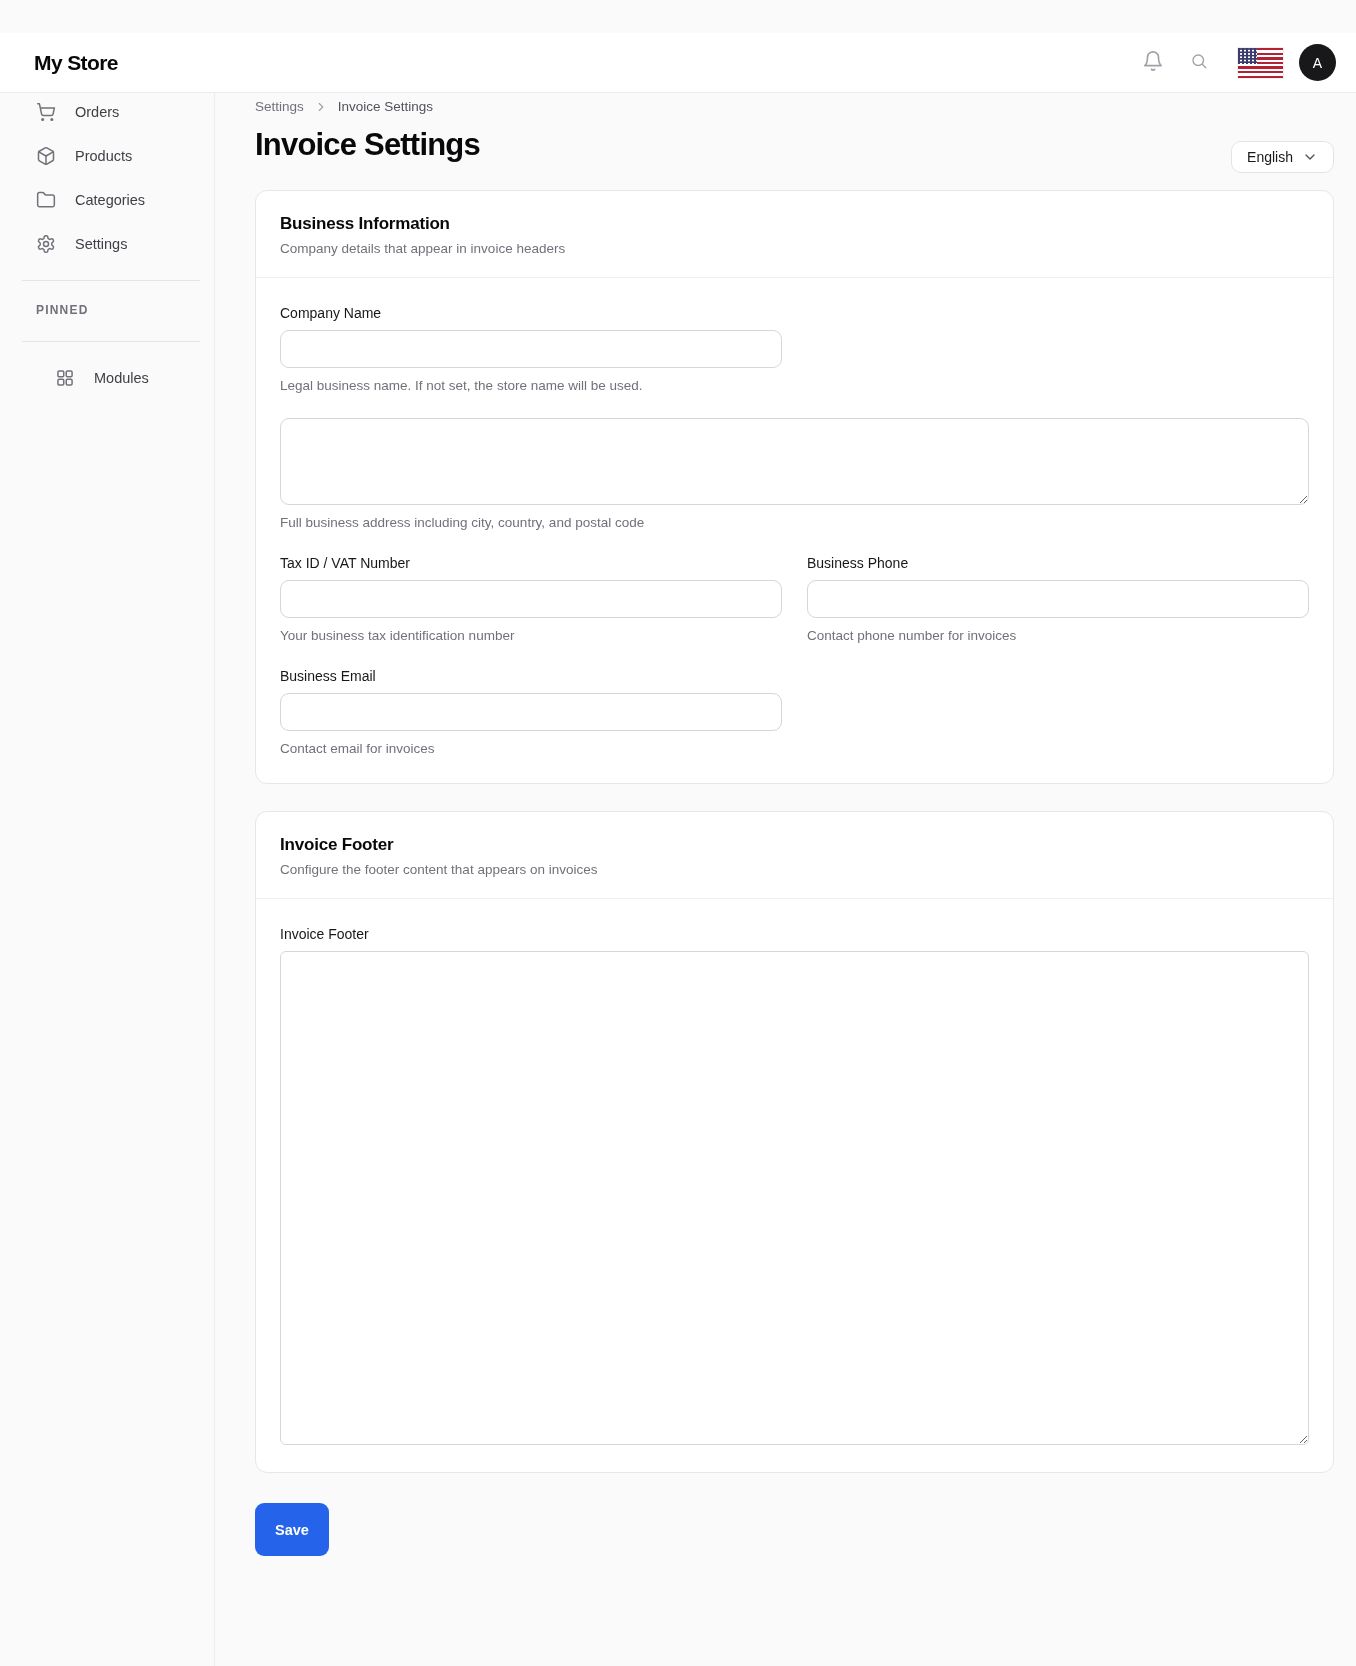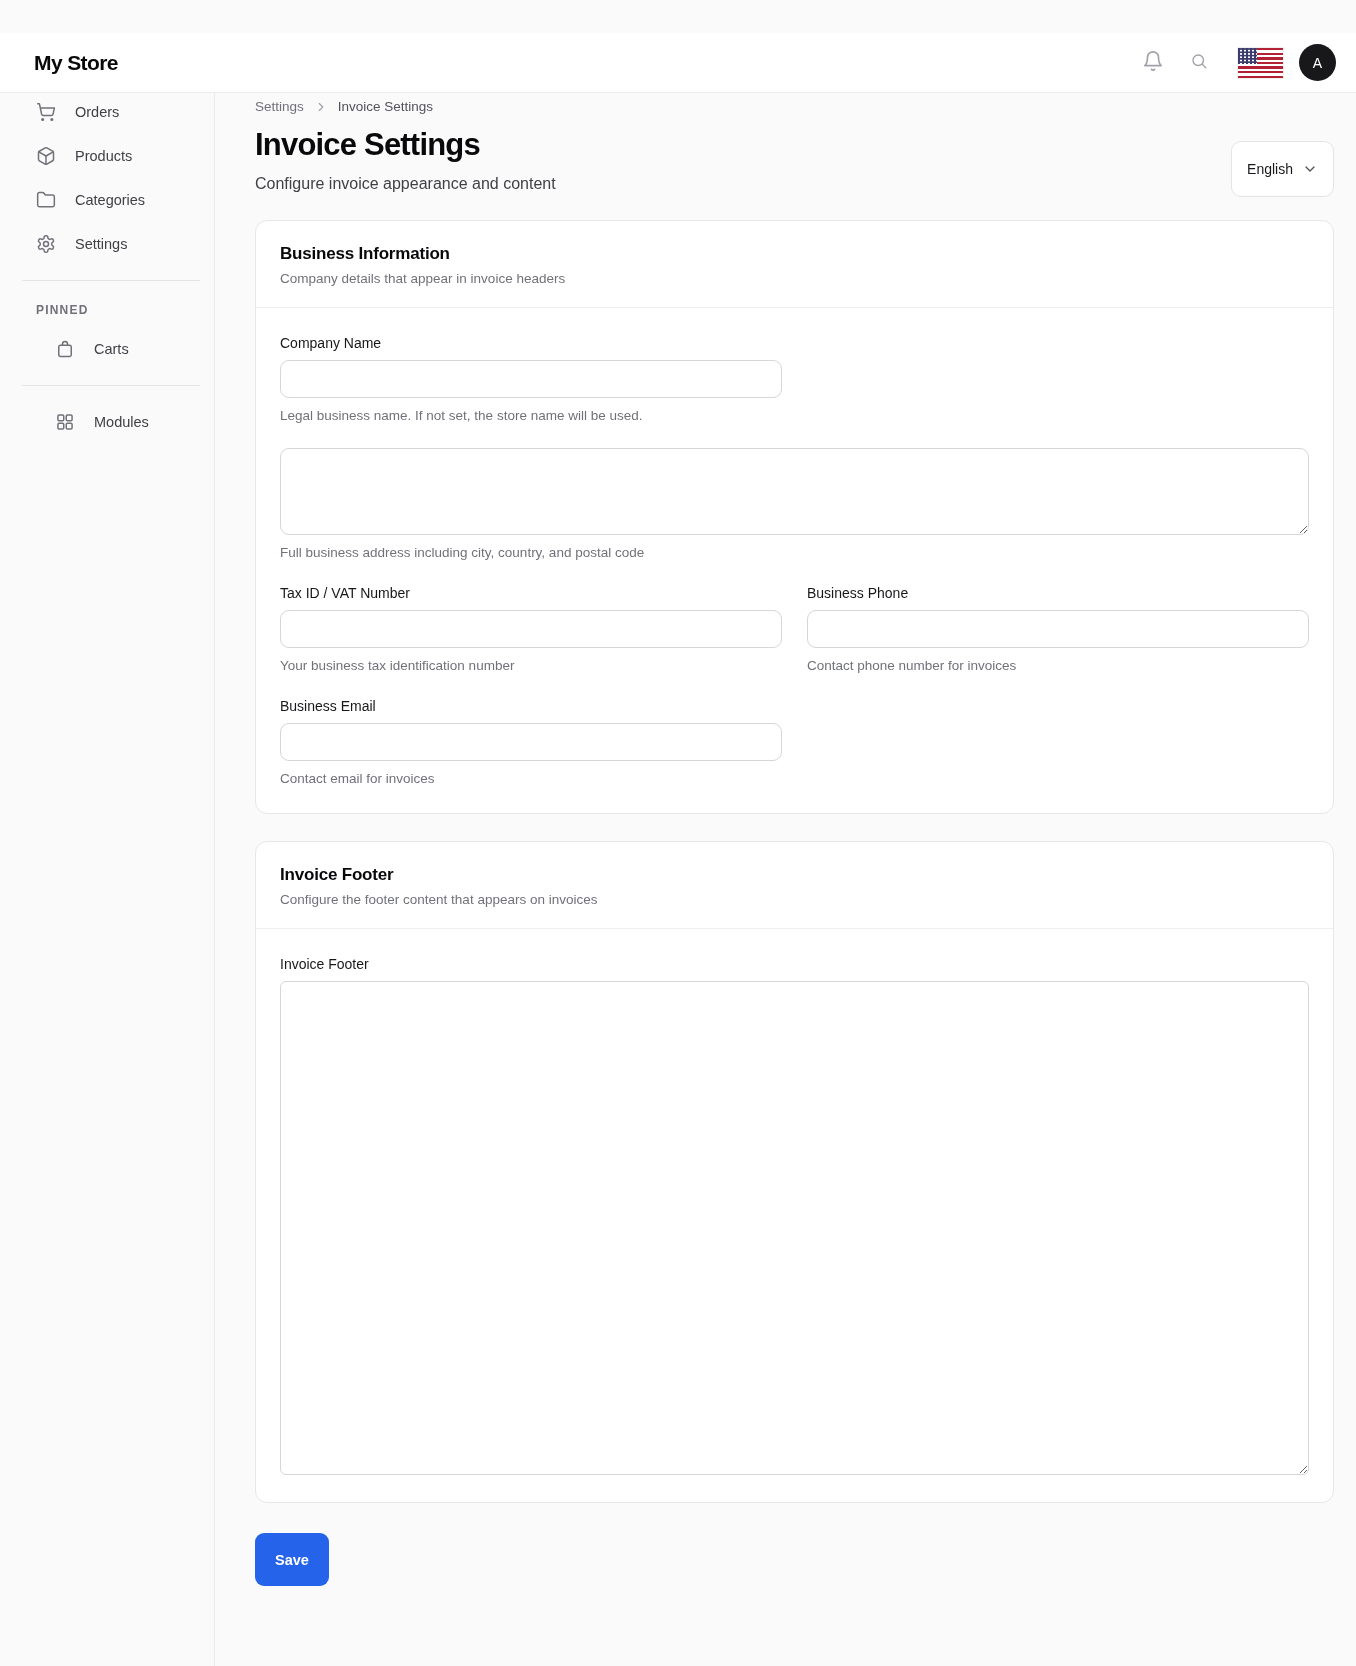--- a/index.html
+++ b/index.html
@@ -65,21 +65,21 @@
     padding: 0 22px 0 40px; overflow: hidden;
   }
   .page-head { position: relative; padding-top: 39px; }
   .breadcrumb { display: flex; align-items: center; gap: 10px; font-size: 13.5px; color: #71717a; }
   .breadcrumb .crumb-current { color: #52525b; }
   .breadcrumb .sep { color: #a1a1aa; display: flex; }
   .page-title { font-size: 31px; font-weight: 800; letter-spacing: -0.8px; color: #09090b; margin-top: 13px; }
   .page-subtitle { font-size: 16px; color: #3f3f46; margin-top: 12px; }
   .lang-btn {
     position: absolute; right: 0; top: 81px;
-    height: 56px; padding: 0 15px; display: inline-flex; align-items: center; gap: 9px;
+    height: 32px; padding: 0 15px; display: inline-flex; align-items: center; gap: 9px;
     background: #ffffff; border: 1px solid #e4e4e7; border-radius: 10px;
     font-family: inherit; font-size: 14px; color: #18181b; cursor: pointer;
   }
   .lang-btn .chev { color: #52525b; display: flex; }
 
   
   .card {
     background: #ffffff; border: 1px solid #e7e7ea; border-radius: 12px;
     margin-top: 27px; overflow: hidden;
   }
@@ -176,29 +176,20 @@
       <svg width="20" height="20" viewBox="0 0 24 24" fill="none" stroke="currentColor" stroke-width="1.8" stroke-linecap="round" stroke-linejoin="round">
           <path d="M12.22 2h-.44a2 2 0 0 0-2 2v.18a2 2 0 0 1-1 1.73l-.43.25a2 2 0 0 1-2 0l-.15-.08a2 2 0 0 0-2.73.73l-.22.38a2 2 0 0 0 .73 2.73l.15.1a2 2 0 0 1 1 1.72v.51a2 2 0 0 1-1 1.74l-.15.09a2 2 0 0 0-.73 2.73l.22.38a2 2 0 0 0 2.73.73l.15-.08a2 2 0 0 1 2 0l.43.25a2 2 0 0 1 1 1.73V20a2 2 0 0 0 2 2h.44a2 2 0 0 0 2-2v-.18a2 2 0 0 1 1-1.73l.43-.25a2 2 0 0 1 2 0l.15.08a2 2 0 0 0 2.73-.73l.22-.39a2 2 0 0 0-.73-2.73l-.15-.08a2 2 0 0 1-1-1.74v-.5a2 2 0 0 1 1-1.74l.15-.09a2 2 0 0 0 .73-2.73l-.22-.38a2 2 0 0 0-2.73-.73l-.15.08a2 2 0 0 1-2 0l-.43-.25a2 2 0 0 1-1-1.73V4a2 2 0 0 0-2-2z"></path>
           <circle cx="12" cy="12" r="3"></circle>
         </svg>
     </span>
     <span>Settings</span>
   </div>
 
   <div class="side-divider"></div>
   <div class="side-section-label">PINNED</div>
-  <div class="nav-item indented">
-    <span class="ic">
-      <svg width="20" height="20" viewBox="0 0 24 24" fill="none" stroke="currentColor" stroke-width="1.8" stroke-linecap="round" stroke-linejoin="round">
-          <rect x="4.5" y="7.5" width="15" height="13.5" rx="2"></rect>
-          <path d="M9 7.5V6a3 3 0 0 1 6 0v1.5"></path>
-        </svg>
-    </span>
-    <span>Carts</span>
-  </div>
 
   <div class="side-divider"></div>
   <div class="nav-item indented">
     <span class="ic">
       <svg width="20" height="20" viewBox="0 0 24 24" fill="none" stroke="currentColor" stroke-width="1.8" stroke-linecap="round" stroke-linejoin="round">
           <rect x="3.5" y="3.5" width="7" height="7" rx="1.5"></rect>
           <rect x="13.5" y="3.5" width="7" height="7" rx="1.5"></rect>
           <rect x="3.5" y="13.5" width="7" height="7" rx="1.5"></rect>
           <rect x="13.5" y="13.5" width="7" height="7" rx="1.5"></rect>
         </svg>
@@ -213,21 +204,20 @@
     <div class="breadcrumb">
       <span>Settings</span>
       <span class="sep">
         <svg width="14" height="14" viewBox="0 0 24 24" fill="none" stroke="currentColor" stroke-width="2" stroke-linecap="round" stroke-linejoin="round">
             <path d="m9 18 6-6-6-6"></path>
           </svg>
       </span>
       <span class="crumb-current">Invoice Settings</span>
     </div>
     <h1 class="page-title">Invoice Settings</h1>
-    <div class="page-subtitle">Configure invoice appearance and content</div>
     <button class="lang-btn">
       <span>English</span>
       <span class="chev">
         <svg width="16" height="16" viewBox="0 0 24 24" fill="none" stroke="currentColor" stroke-width="2" stroke-linecap="round" stroke-linejoin="round">
             <path d="m6 9 6 6 6-6"></path>
           </svg>
       </span>
     </button>
   </div>
 

